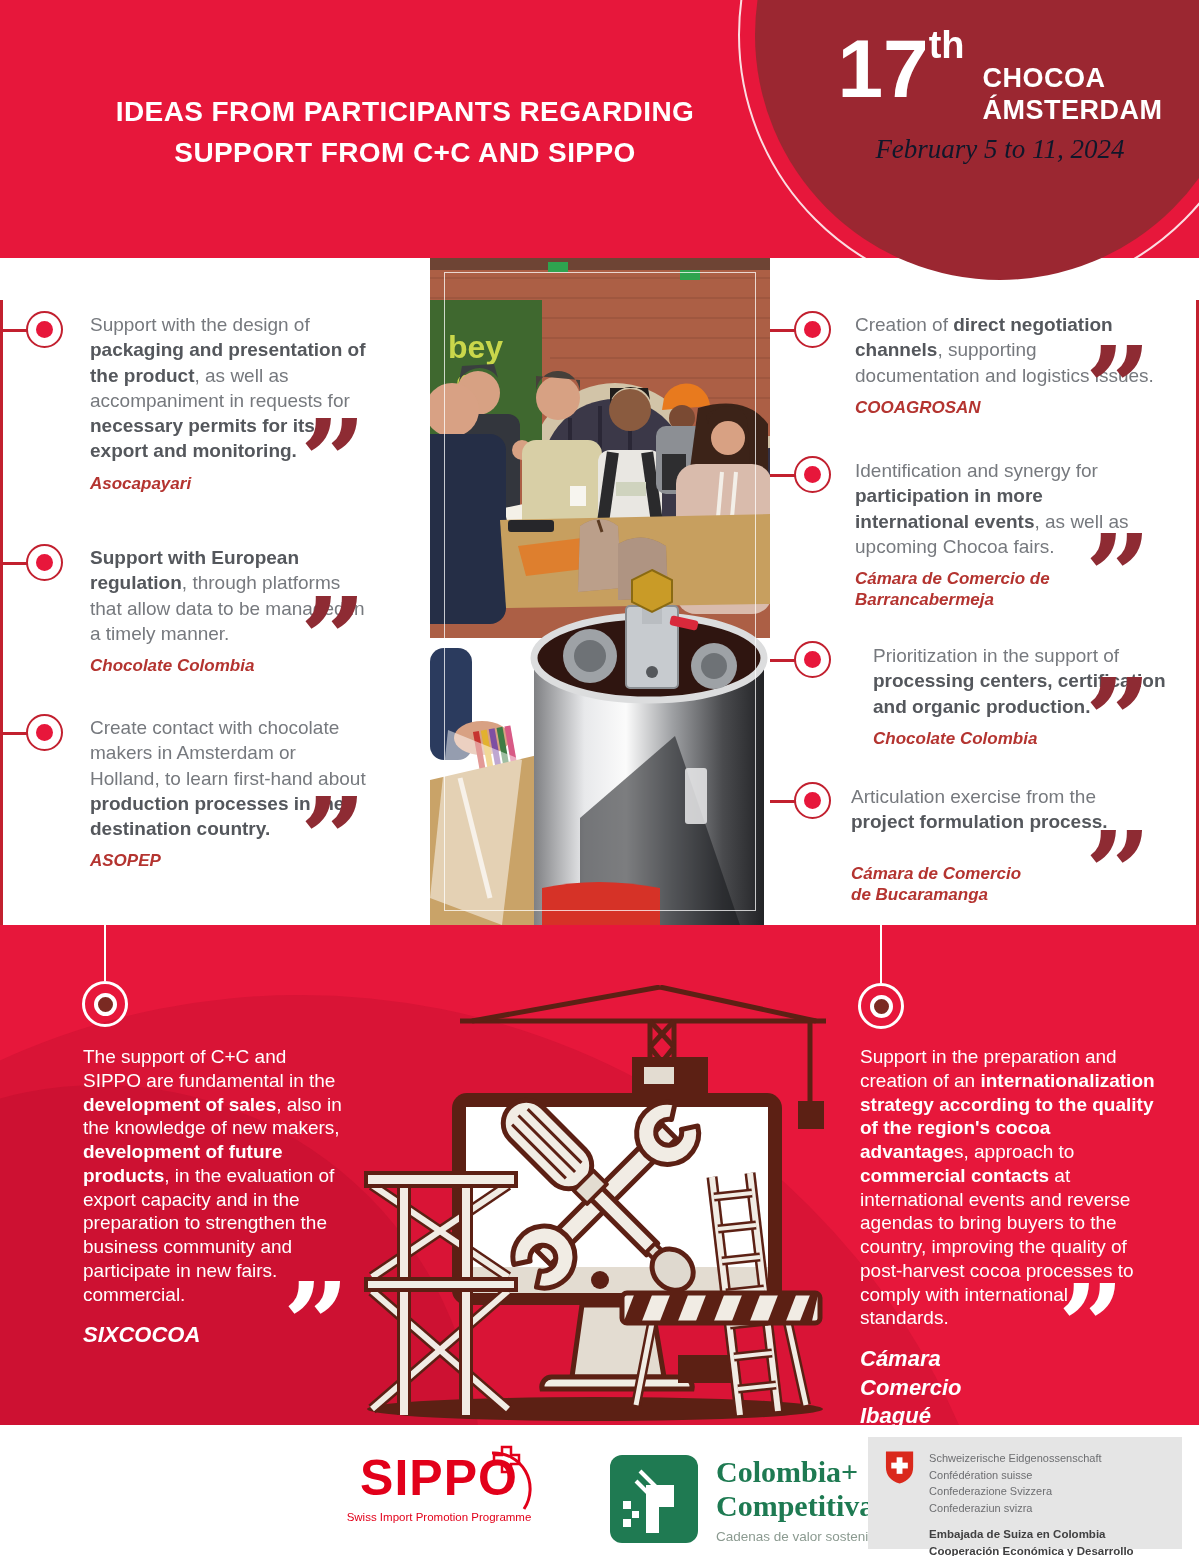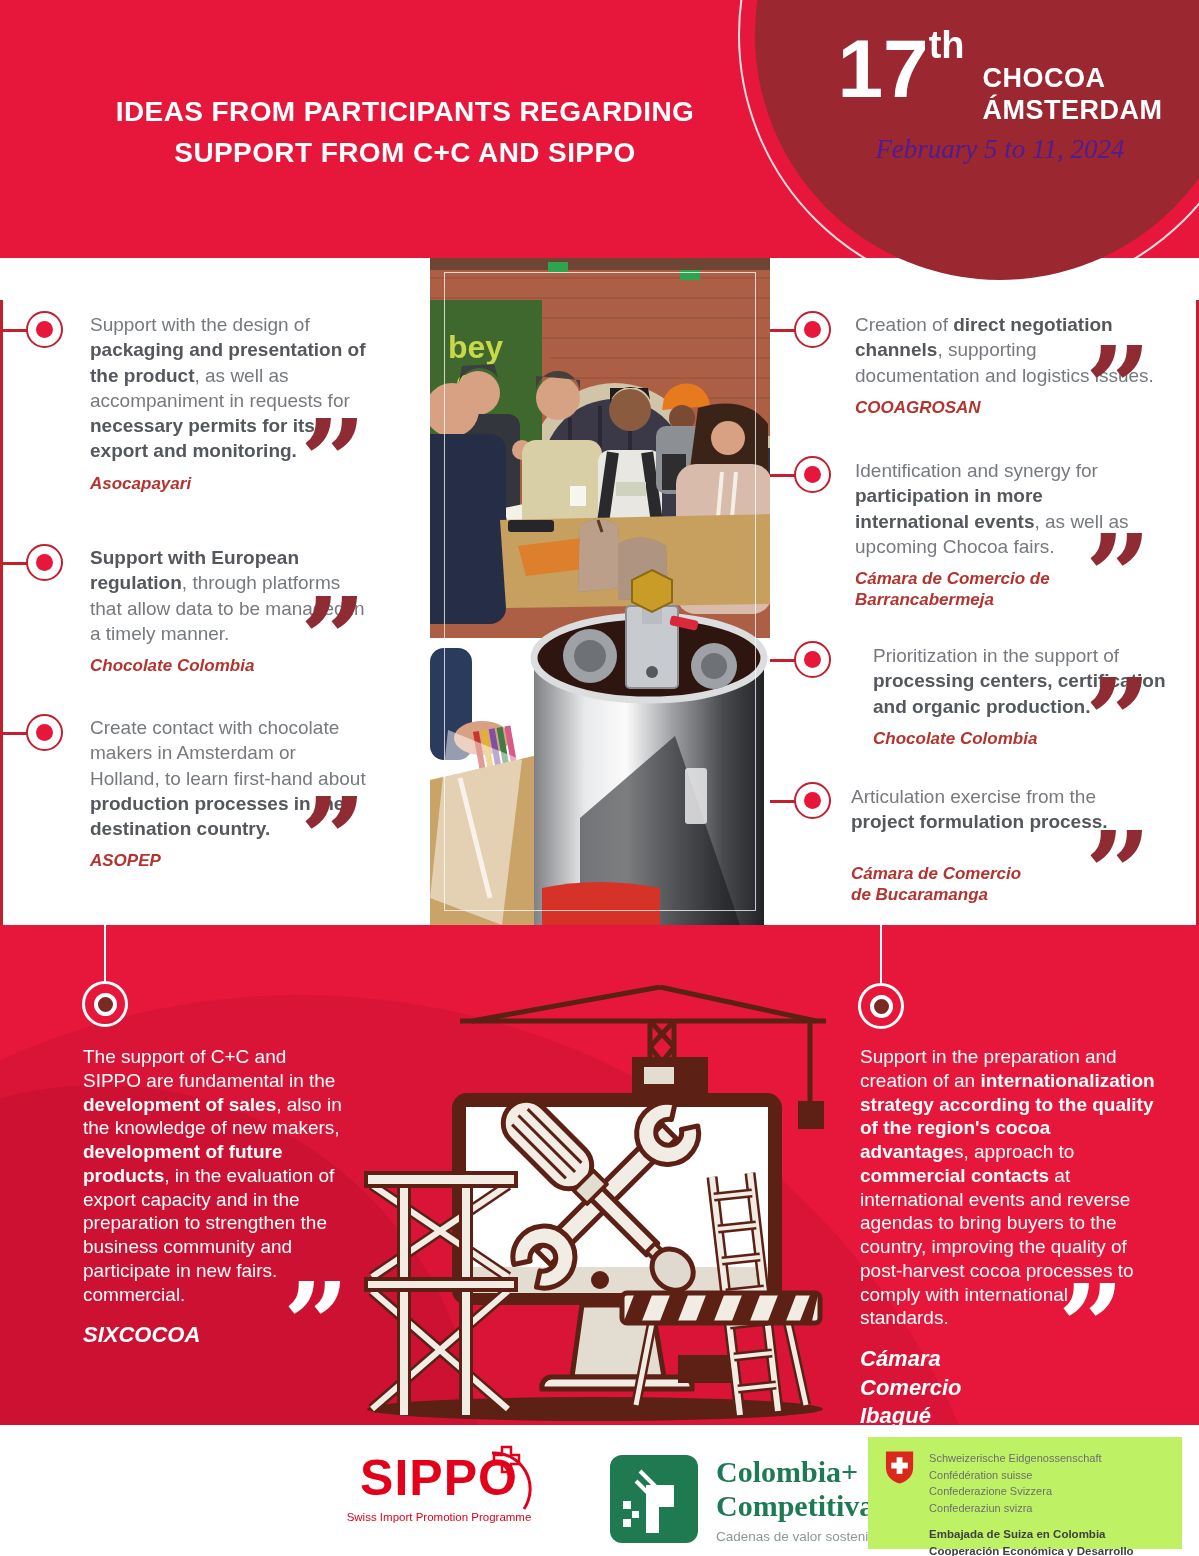--- a/index.html
+++ b/index.html
@@ -17,21 +17,21 @@
          font-size:28px;font-weight:800;line-height:1.45;letter-spacing:.4px;z-index:6;}
   .badge-ring{position:absolute;left:738px;top:-227px;width:524px;height:524px;border-radius:50%;
          border:2px solid rgba(255,255,255,.85);z-index:2;}
   .badge-circle{position:absolute;left:755px;top:-210px;width:490px;height:490px;border-radius:50%;
          background:var(--maroon);z-index:3;}
   .badge-content{position:absolute;left:830px;top:30px;width:340px;color:#fff;z-index:5;text-align:center;}
   .badge-row{display:flex;justify-content:center;align-items:flex-start;gap:18px;}
   .badge-num{font-size:82px;font-weight:800;line-height:.95;}
   .badge-ord{font-size:38px;font-weight:800;line-height:1;margin-top:-4px;}
   .badge-name{margin-top:32px;font-size:27px;font-weight:700;line-height:1.2;letter-spacing:.5px;text-align:left;}
-  .badge-date{margin-top:7px;font-family:"Liberation Serif",serif;font-style:italic;font-size:27px;color:#4c1d95;}
+  .badge-date{margin-top:7px;font-family:"Liberation Serif",serif;font-style:italic;font-size:27px;color:#0f172a;}
 
   
   .edge-line{position:absolute;width:2.5px;background:var(--line);top:300px;height:625px;z-index:1;}
   .edge-left{left:0;} .edge-right{left:1196px;}
   .bullet{position:absolute;width:37px;height:37px;border:2.5px solid var(--line);border-radius:50%;z-index:4;}
   .bullet::after{content:"";position:absolute;left:50%;top:50%;width:17px;height:17px;margin:-8.5px 0 0 -8.5px;
          background:var(--red);border-radius:50%;}
   .hline{position:absolute;height:2.5px;background:var(--line);z-index:3;}
   .q{position:absolute;font-size:19px;line-height:1.33;color:var(--txt);}
   .q b{font-weight:700;color:var(--txtb);}
@@ -64,21 +64,21 @@
   .sc-block{position:absolute;left:30px;top:18px;width:270px;text-align:center;}
   .sc-word{font-size:40px;letter-spacing:1px;line-height:1;margin-top:2px;}
   .sc-w1{color:#8C8E90;} .sc-w2{color:#2F55A4;}
   .sippo-block{position:absolute;left:332px;top:28px;width:214px;text-align:center;}
   .sippo-name{display:inline-block;font-size:50px;font-weight:800;letter-spacing:1px;color:#E2001A;line-height:1;}
   .sippo-tag{margin-top:8px;font-size:11.5px;color:#E2001A;}
   .sippo-arc{position:absolute;right:-18px;top:-10px;}
   .col-block{position:absolute;left:610px;top:30px;display:flex;gap:18px;align-items:flex-start;}
   .col-text{font-family:"Liberation Serif",serif;font-weight:700;font-size:30px;line-height:1.13;color:#1E7A52;}
   .col-tag{font-family:"Liberation Sans",sans-serif;font-weight:400;font-size:13.5px;color:#8B9A90;margin-top:6px;}
-  .swiss-panel{position:absolute;left:868px;top:12px;width:314px;height:112px;background:#bef264;display:flex;padding:13px 12px 0 16px;gap:14px;}
+  .swiss-panel{position:absolute;left:868px;top:12px;width:314px;height:112px;background:#e5e5e5;display:flex;padding:13px 12px 0 16px;gap:14px;}
   .swiss-lines{font-size:11px;line-height:1.5;color:#6D6E71;}
   .swiss-bold{margin-top:10px;font-size:11.5px;font-weight:700;color:#404041;line-height:1.5;}
 </style>
 </head>
 <body>
 
 <div class="page">
 
   <div class="header"></div>
   <div class="badge-ring"></div>

